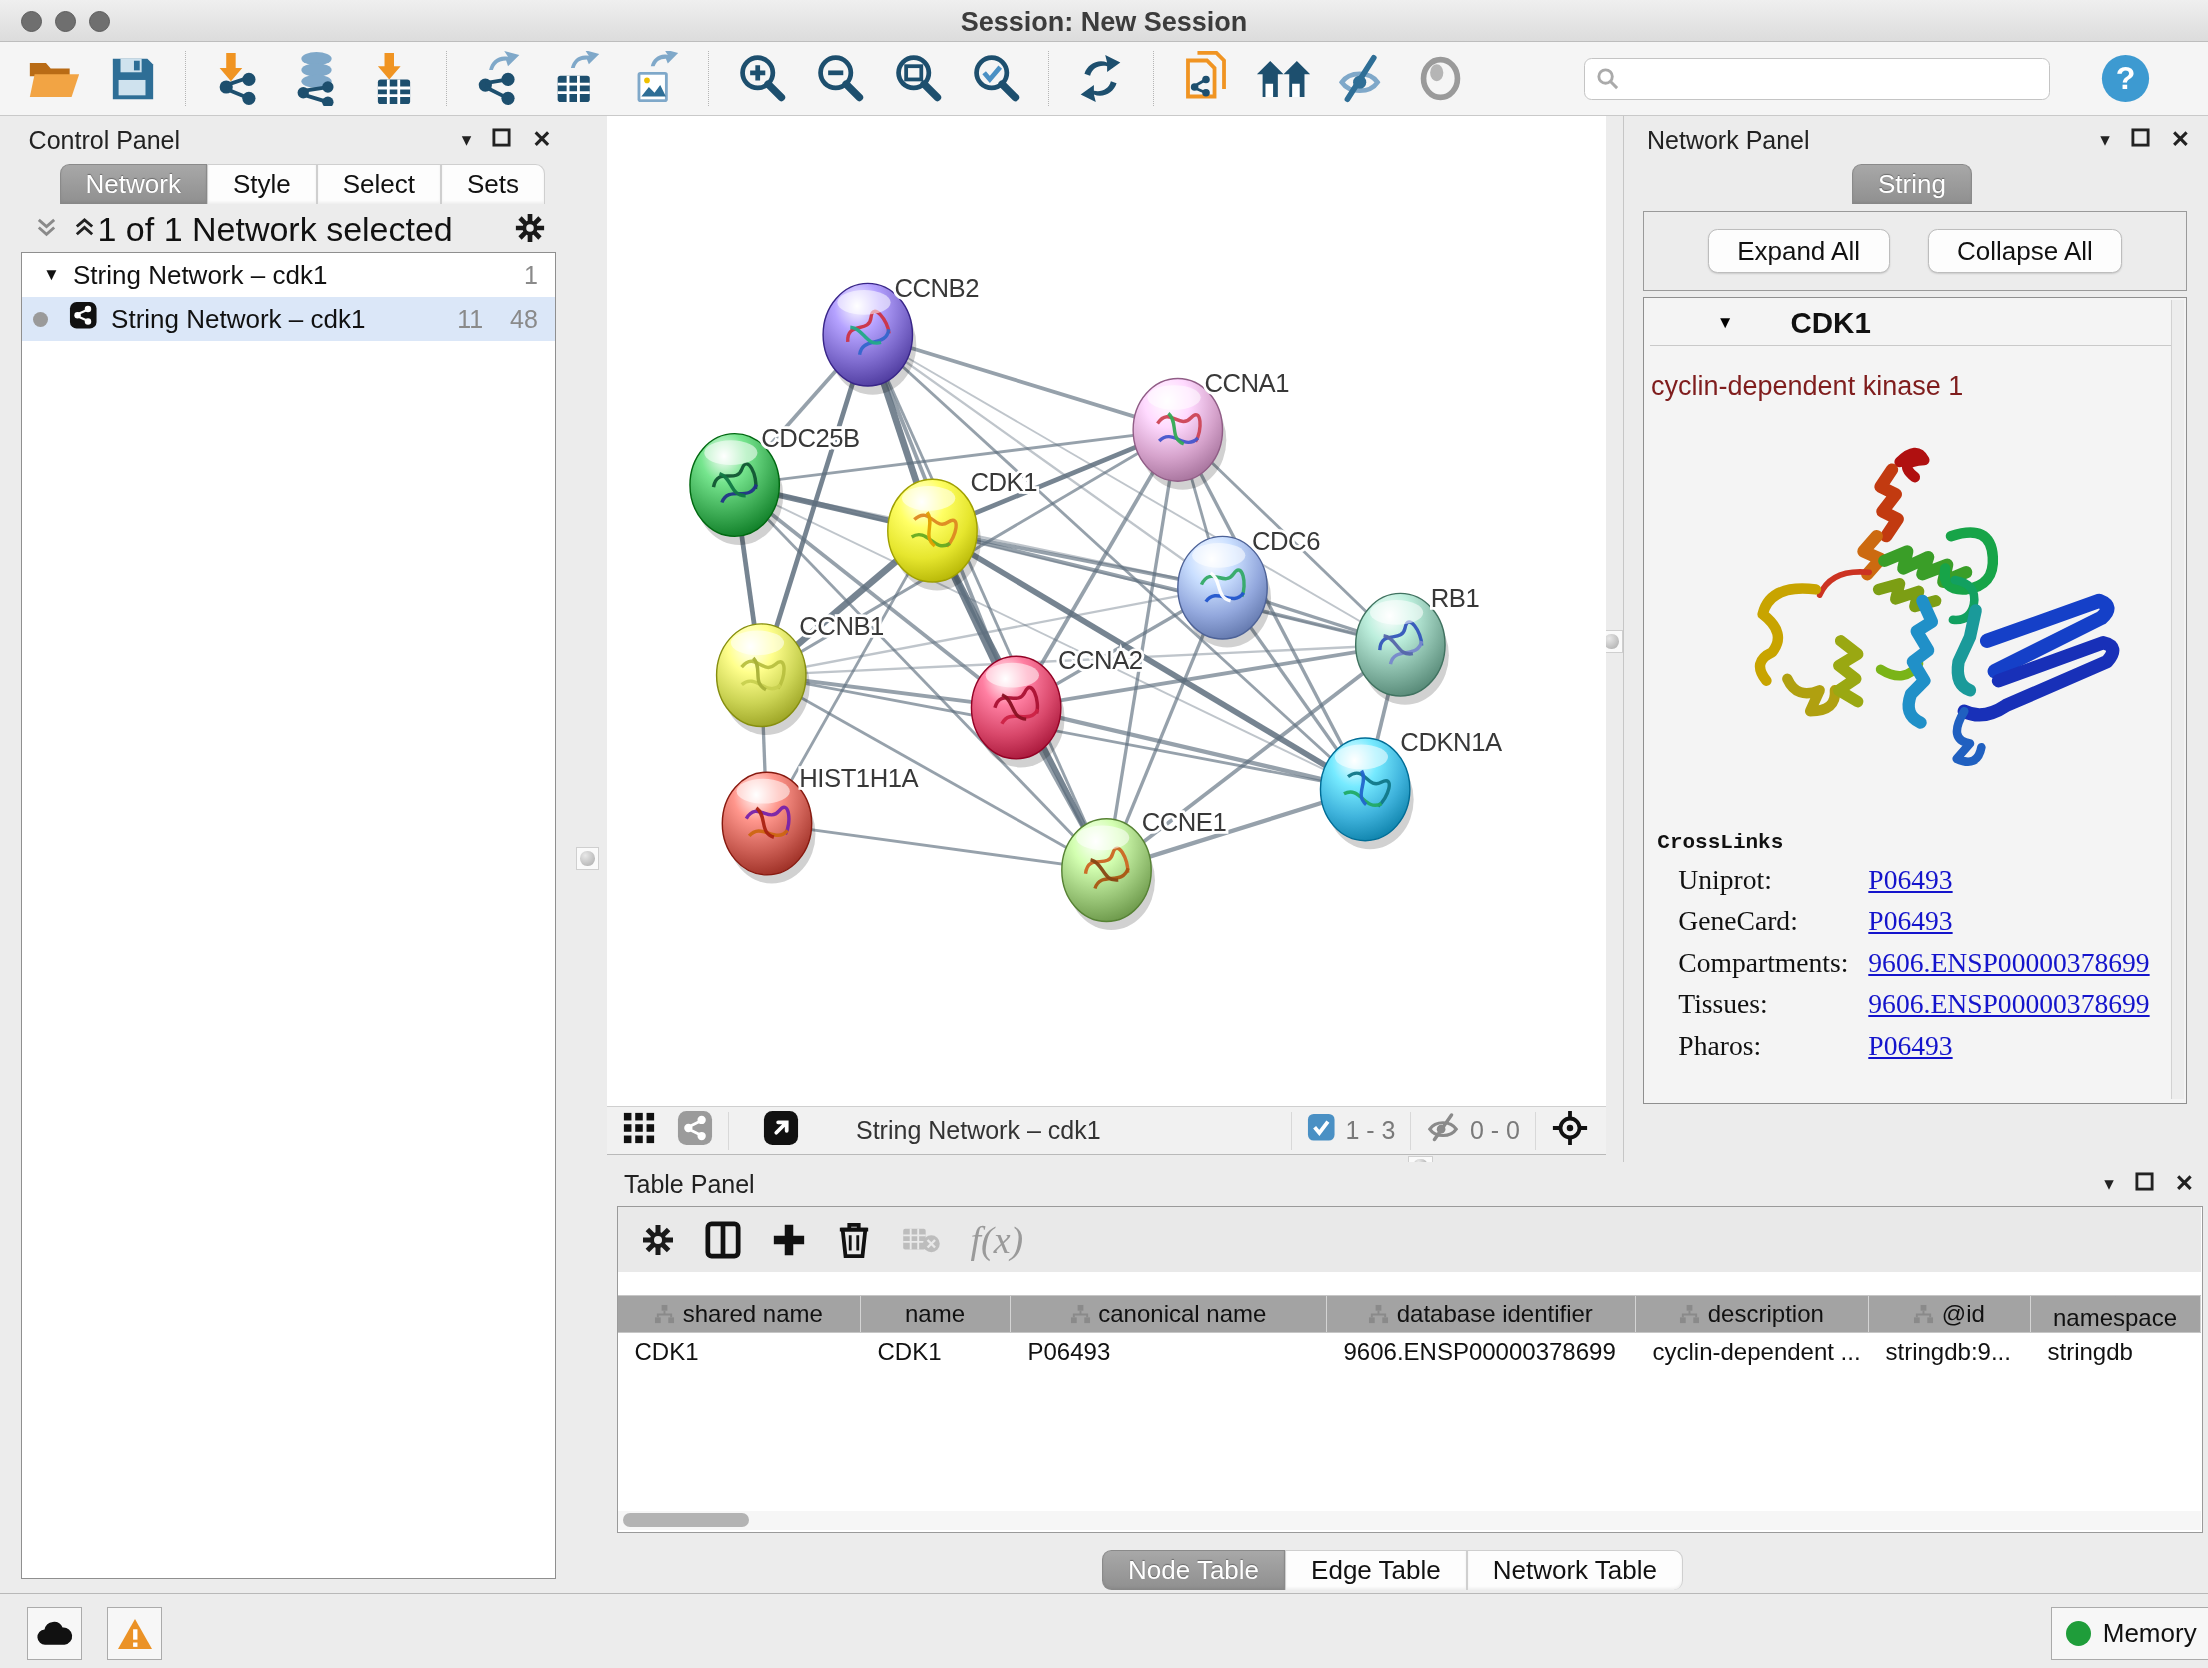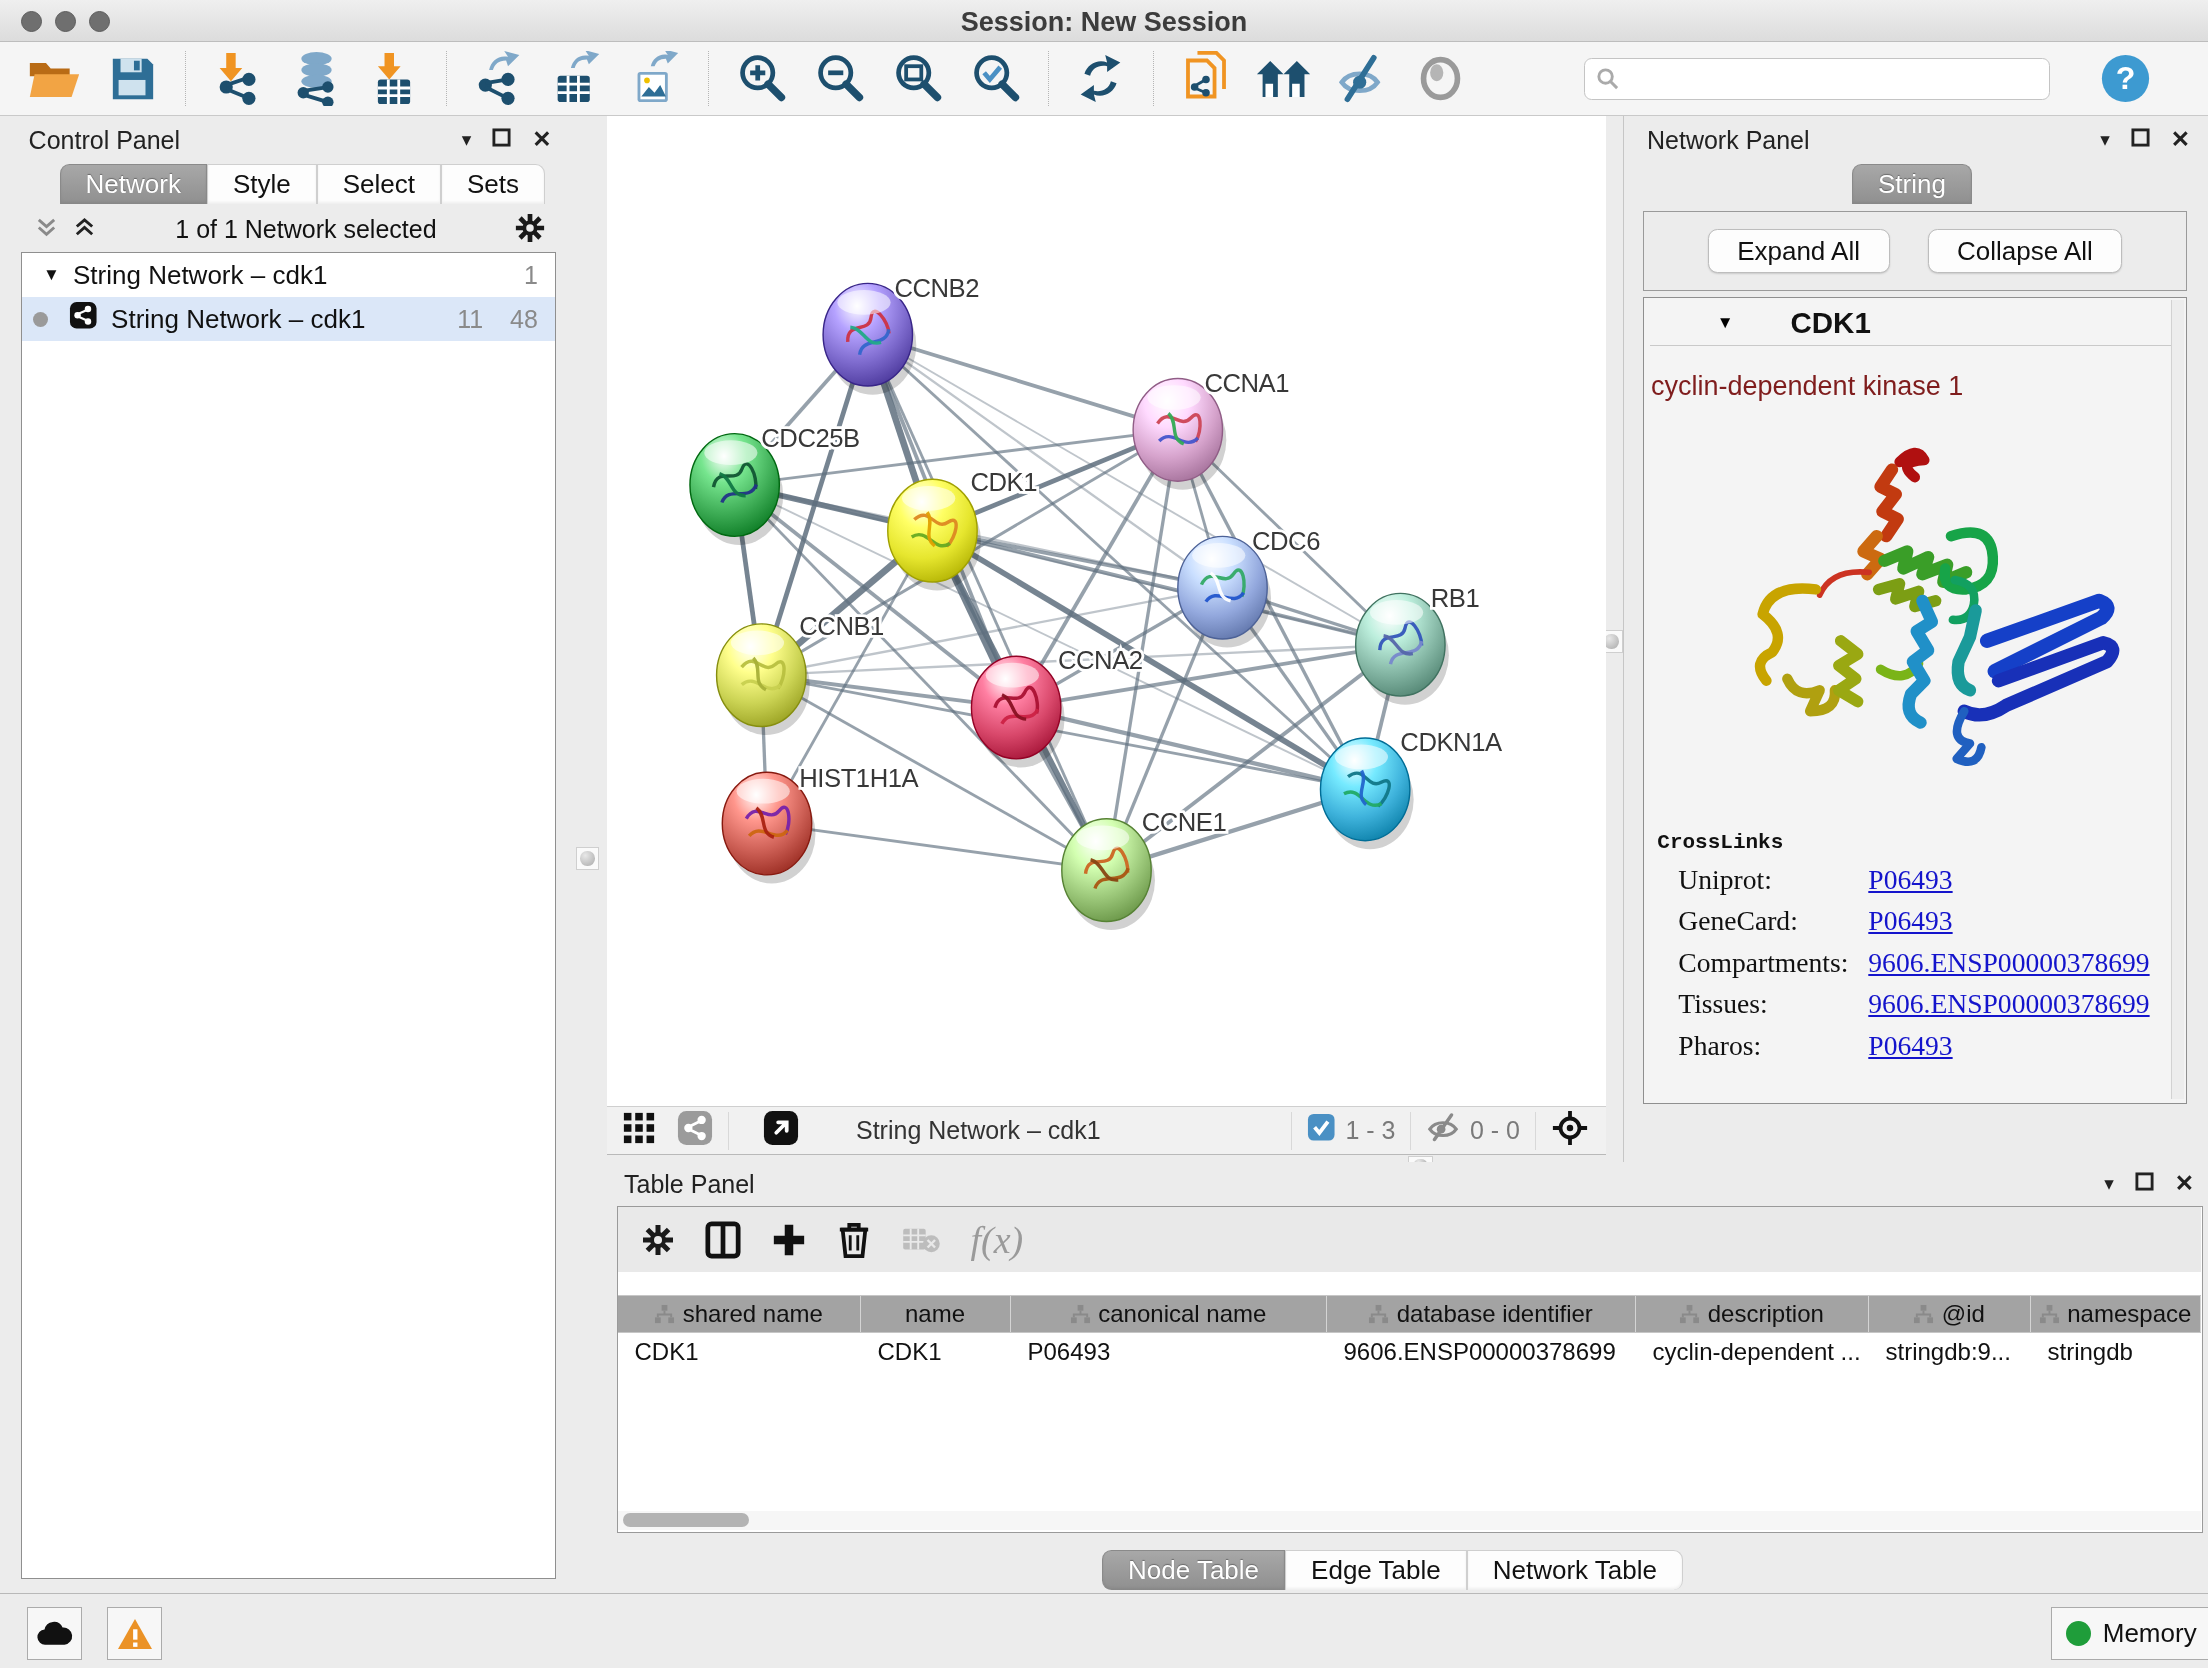--- a/index.html
+++ b/index.html
@@ -303,21 +303,21 @@
     <span style="margin-left:13.3px">
       <svg width="25" height="25" viewBox="0 0 26 26">
           <path d="M5 5l8 7 8-7M5 13l8 7 8-7" fill="none" stroke="#8a8a8a" stroke-width="3"></path>
         </svg>
     </span>
     <span style="margin-left:13.3px">
       <svg width="25" height="25" viewBox="0 0 26 26">
           <path d="M5 12l8-7 8 7M5 20l8-7 8 7" fill="none" stroke="#222" stroke-width="3"></path>
         </svg>
     </span>
-    <span style="flex:1; text-align:center; font-size:25px; color:#111">1 of 1 Network selected</span>
+    <span style="flex:1; font-size:34px; color:#111">1 of 1 Network selected</span>
     <span style="margin-right:9.5px">
       <svg width="32" height="32" viewBox="0 0 34 34">
           <g fill="#1a1a1a">
             <circle cx="17" cy="17" r="8"></circle>
             <g stroke="#1a1a1a" stroke-width="5">
               <path d="M17 2v8M17 24v8M2 17h8M24 17h8M6.4 6.4l5.6 5.6M22 22l5.6 5.6M27.6 6.4L22 12M12 22l-5.6 5.6"></path>
             </g>
           </g>
           <circle cx="17" cy="17" r="4" fill="#ececec"></circle>
         </svg>
@@ -840,21 +840,21 @@
           <svg width="21" height="21" viewBox="0 0 22 22">
             <g fill="#8a8a8a">
               <rect x="8" y="1" width="6" height="6"></rect>
               <rect x="1" y="14" width="6" height="6"></rect>
               <rect x="15" y="14" width="6" height="6"></rect>
               <path d="M11 7v4M4 14v-3h14v3" fill="none" stroke="#8a8a8a" stroke-width="2"></path>
             </g>
           </svg>
           <span>@id</span>
         </div>
-        <div class="th-cell" style="width: 170px;">
+        <div class="th-cell" style="width: 170px; flex-direction: column;">
           <svg width="21" height="21" viewBox="0 0 22 22">
             <g fill="#8a8a8a">
               <rect x="8" y="1" width="6" height="6"></rect>
               <rect x="1" y="14" width="6" height="6"></rect>
               <rect x="15" y="14" width="6" height="6"></rect>
               <path d="M11 7v4M4 14v-3h14v3" fill="none" stroke="#8a8a8a" stroke-width="2"></path>
             </g>
           </svg>
           <span>namespace</span>
         </div>

